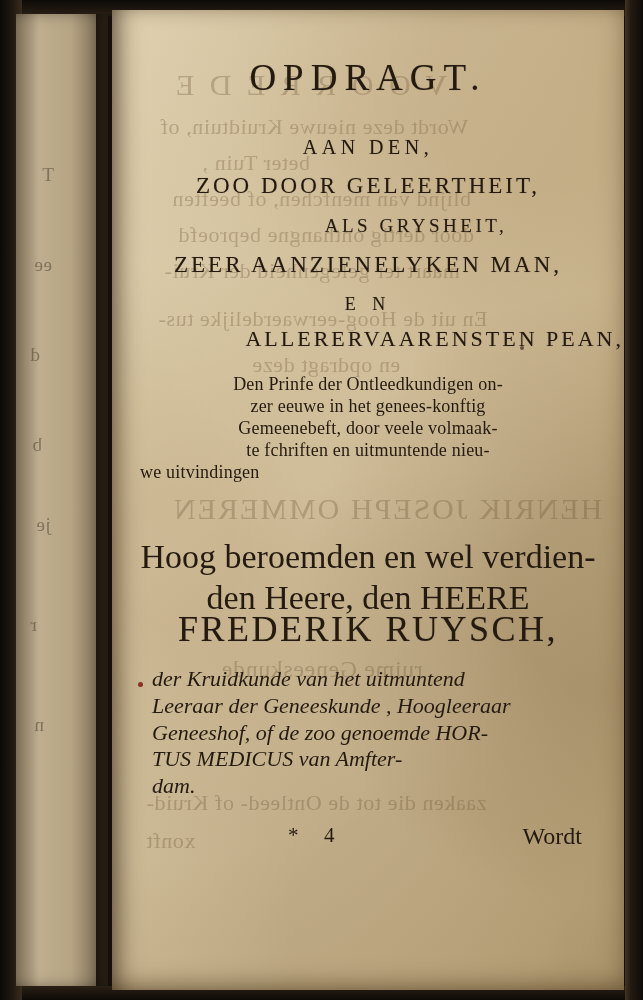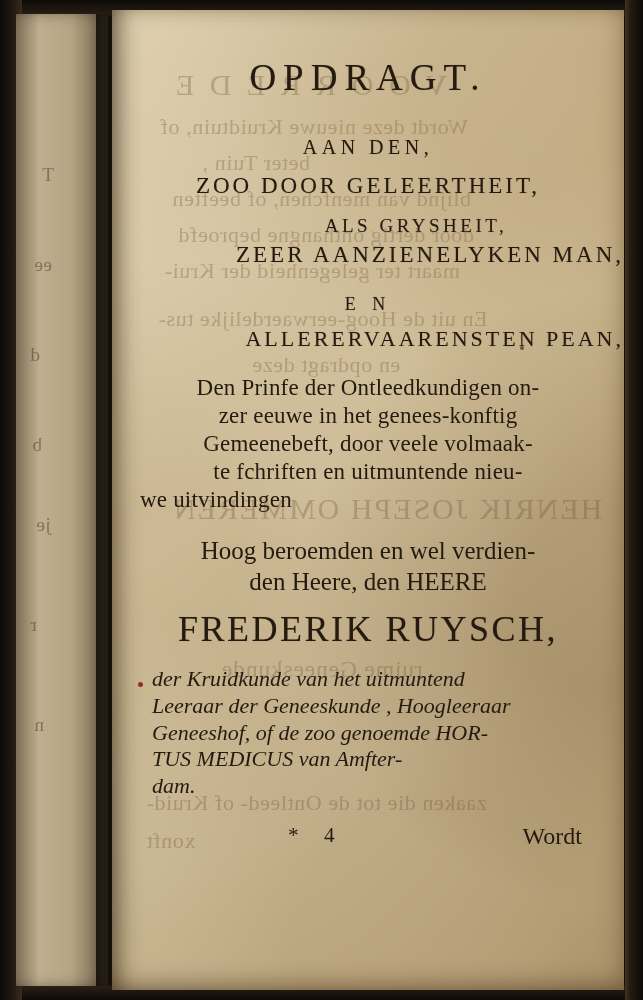--- a/index.html
+++ b/index.html
@@ -142,28 +142,28 @@
     font-weight: 400;
   }
   .t-aanden   { font-size: 20px; letter-spacing: 4.5px; }
   .t-zoo      { font-size: 23px; letter-spacing: 3px; }
   .t-als      { font-size: 19px; letter-spacing: 3.5px; margin-left: 48px; }
   .t-zeer     { font-size: 23px; letter-spacing: 3px; }
   .t-en       { font-size: 18px; letter-spacing: 6px; }
   .t-aller    { font-size: 22px; letter-spacing: 3px; text-align: right; }
 
   .t-para {
-    font-size: 23px;
+    font-size: 18px;
     line-height: 1.22;
     letter-spacing: .2px;
     text-align: justify;
     text-align-last: center;
   }
   .t-hoog {
-    font-size: 25px;
+    font-size: 34px;
     line-height: 1.22;
   }
   .t-name {
     font-size: 36px;
     letter-spacing: 2.5px;
   }
   .t-ital {
     font-style: italic;
     font-size: 22px;
     line-height: 1.22;
@@ -237,21 +237,21 @@
 
     <div class="stains"></div>
 
     <div class="content">
 
       <div class="line t-aanden" style="top:126px;">AAN DEN,</div>
 
       <div class="line t-title" style="top:46px;">OPDRAGT.</div>
       <div class="line t-zoo" style="top:163px;">ZOO DOOR GELEERTHEIT,</div>
       <div class="line t-als" style="top:205px;">ALS GRYSHEIT,</div>
-      <div class="line t-zeer" style="top:232px;text-align:right;">ZEER AANZIENELYKEN MAN,</div>
+      <div class="line t-zeer" style="top:242px;">ZEER AANZIENELYKEN MAN,</div>
       <div class="line t-en" style="top:284px;">E N</div>
       <div class="line t-aller" style="top:316px;">ALLERERVAARENSTEN PEAN,</div>
 
       <div class="block t-para" style="top:364px;">
         <div>Den Prinfe der Ontleedkundigen on-</div>
         <div>zer eeuwe in het genees-konftig</div>
         <div>Gemeenebeft, door veele volmaak-</div>
         <div>te fchriften en uitmuntende nieu-</div>
         <div style="text-align:left; text-align-last:left;">we uitvindingen</div>
       </div>

